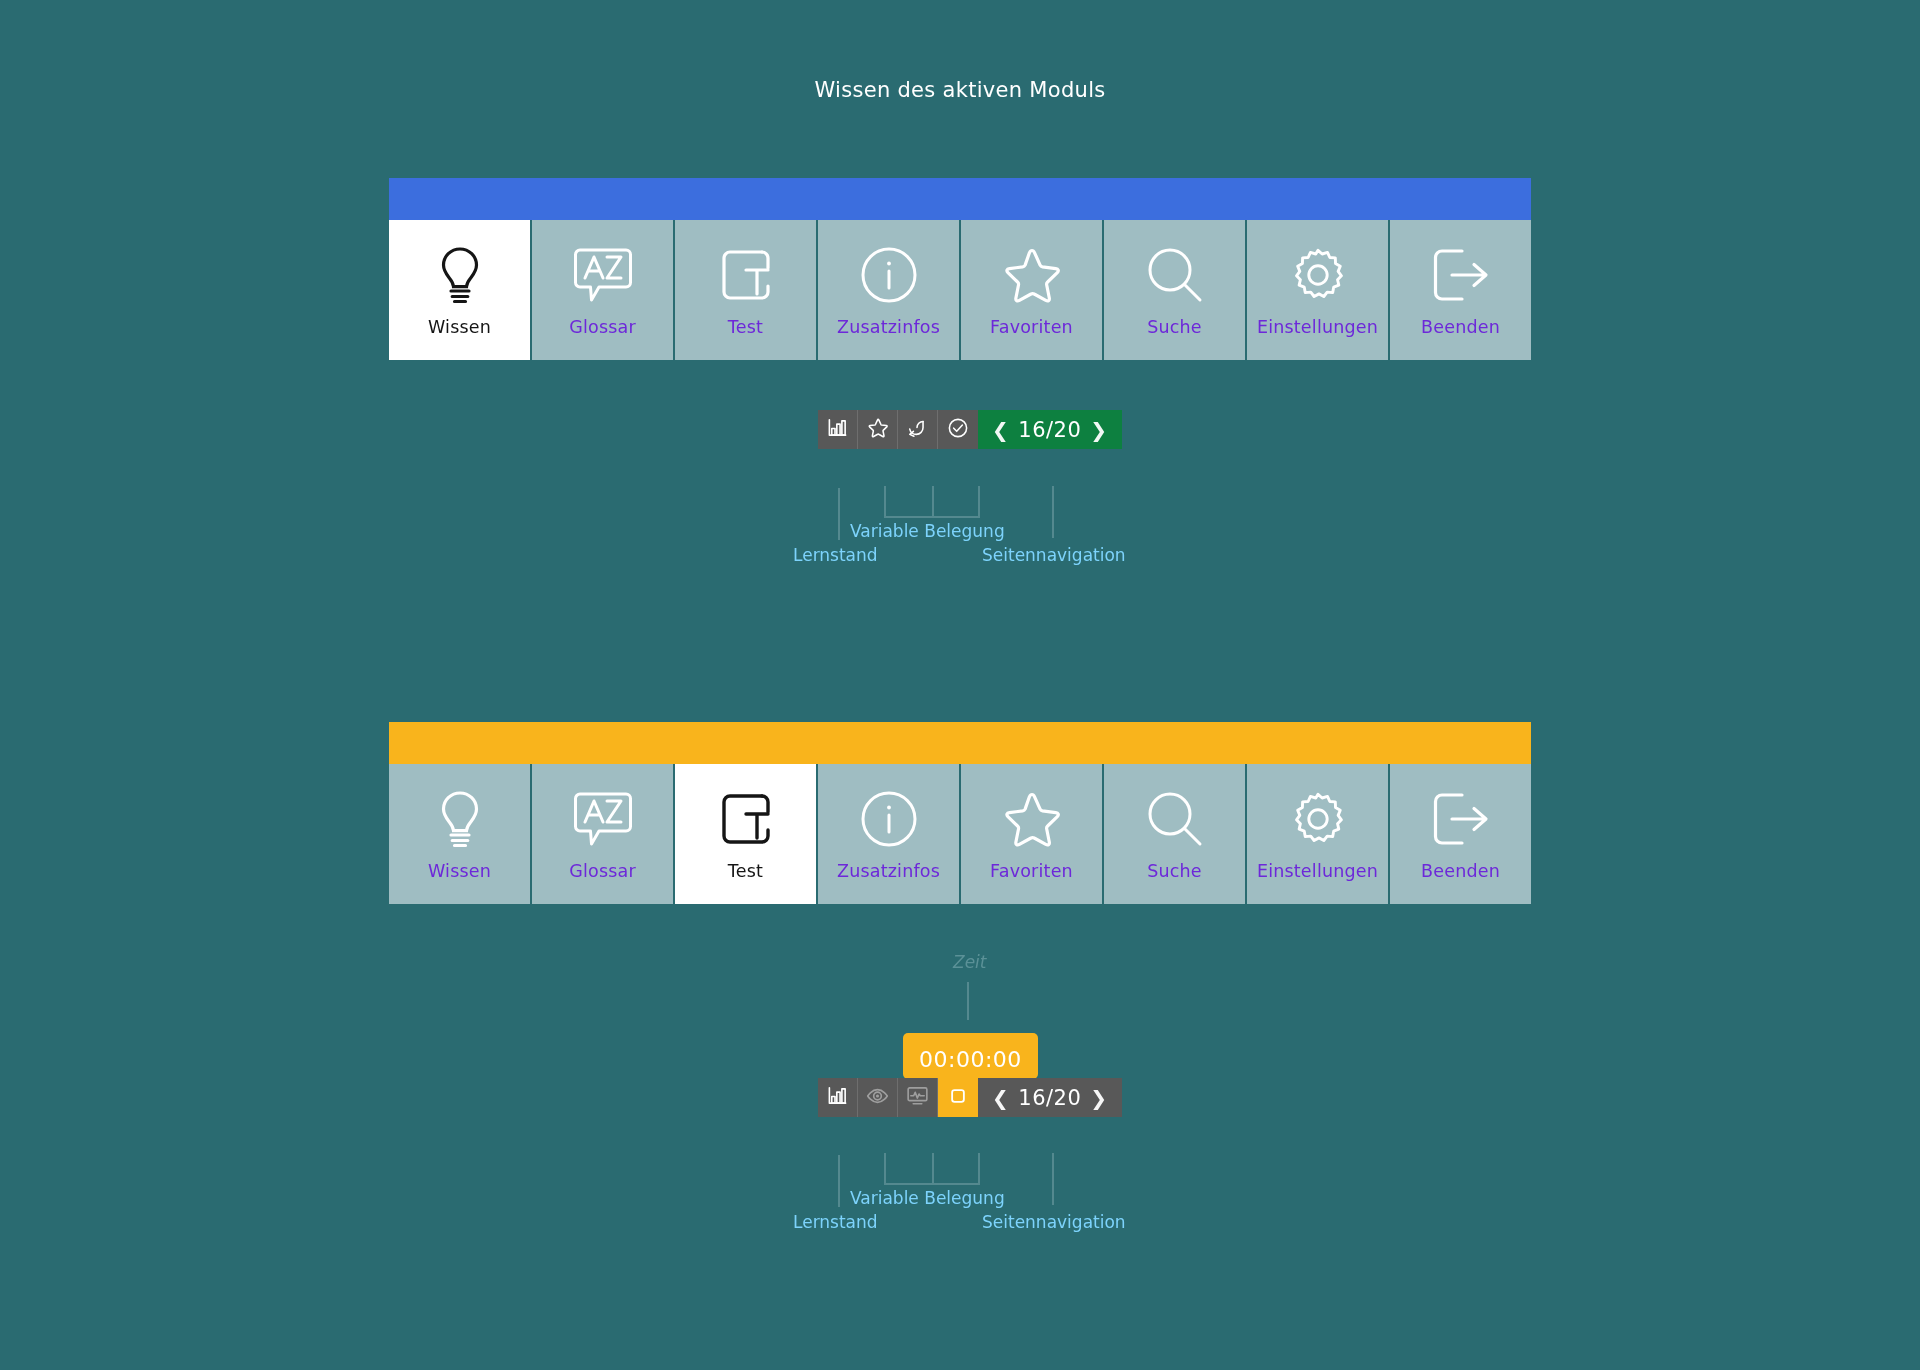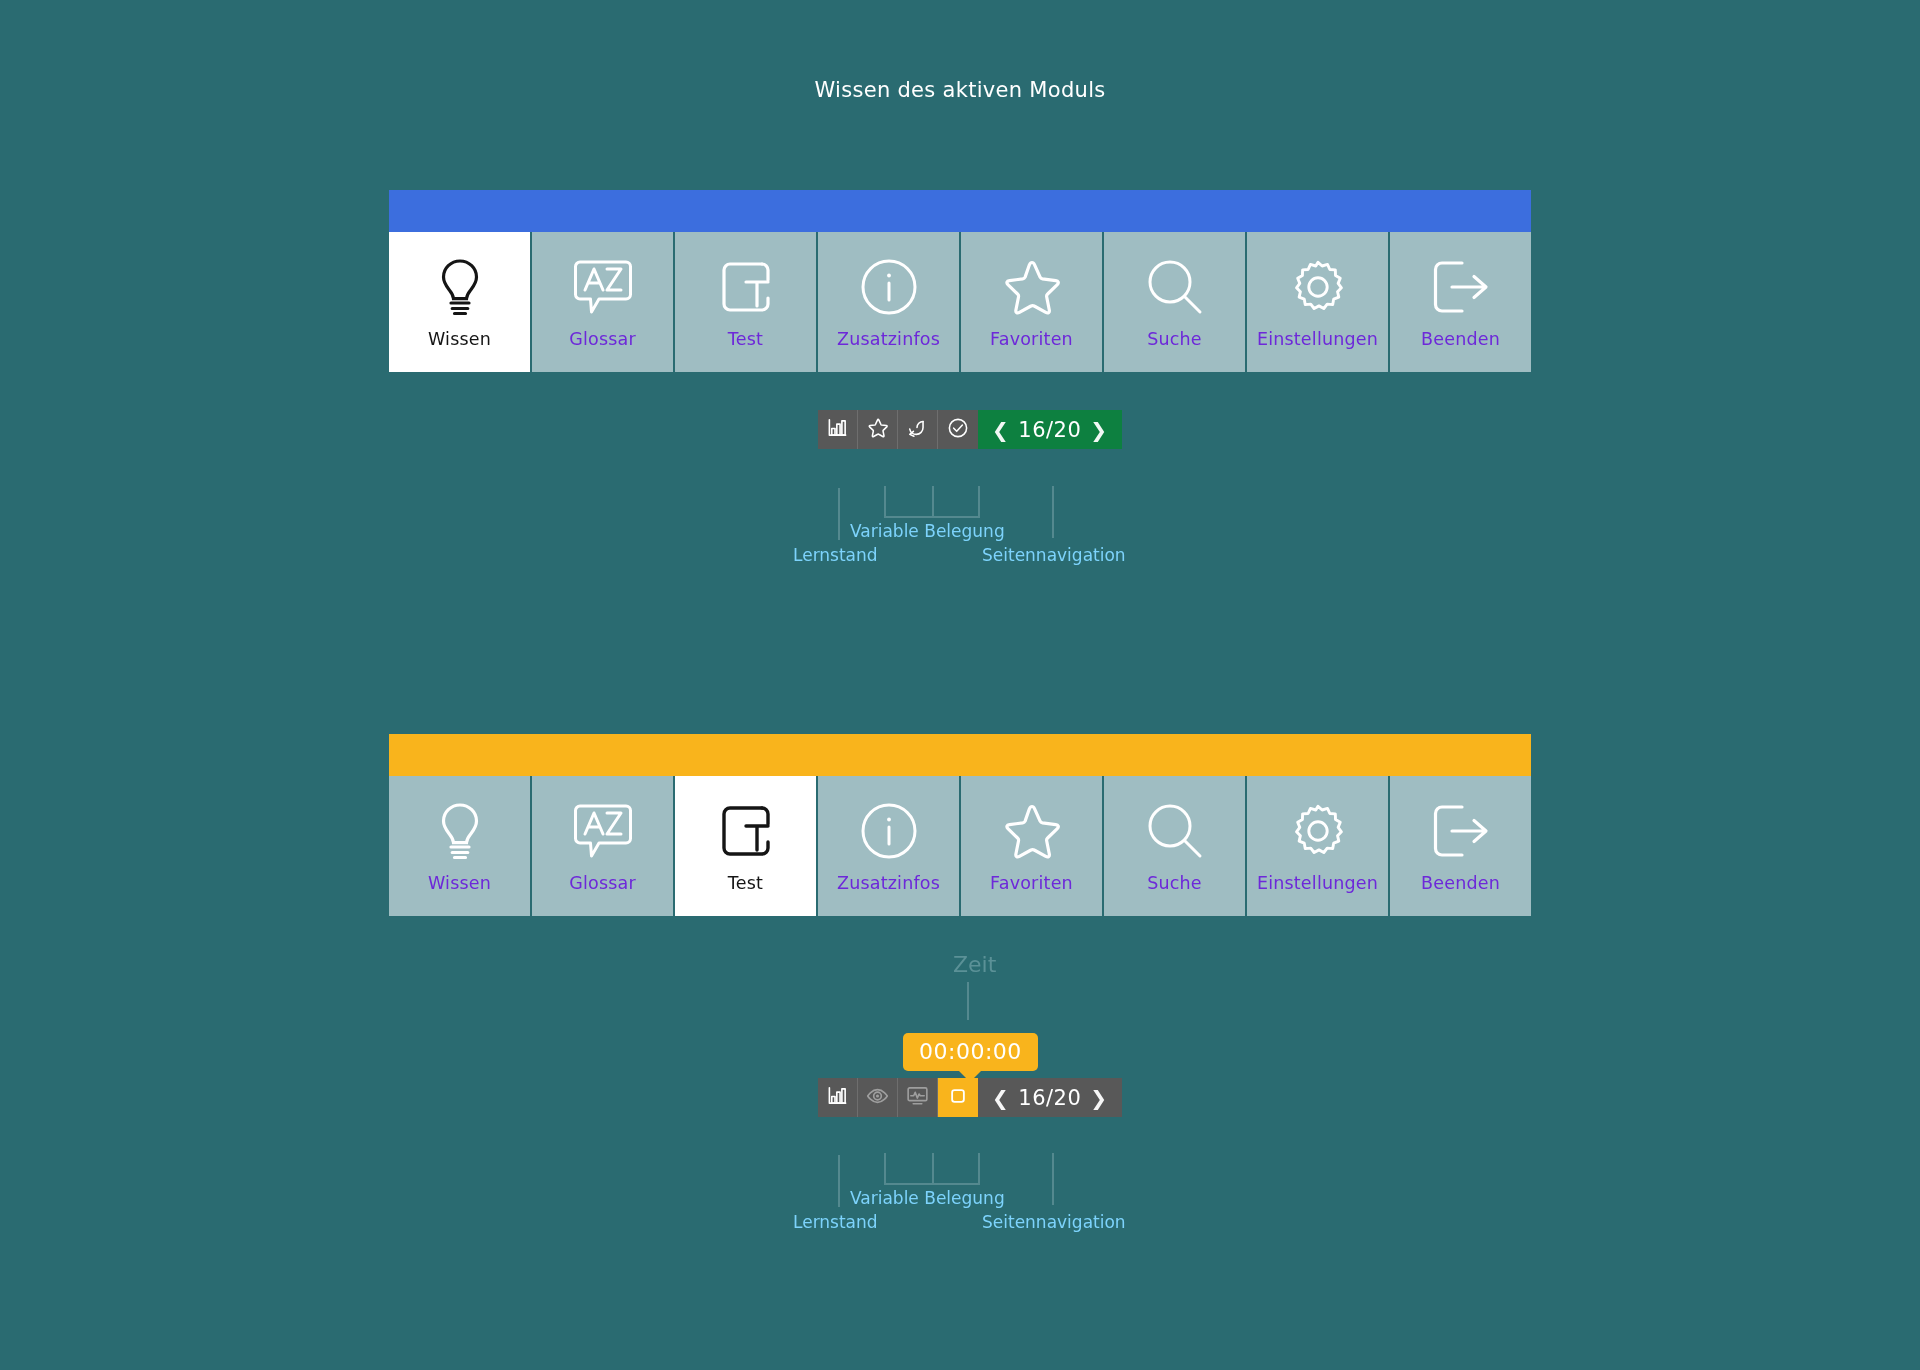--- a/index.html
+++ b/index.html
@@ -24,21 +24,20 @@
     font-size: 21px;
     letter-spacing: 0.3px;
     font-family: "DejaVu Sans", sans-serif;
   }
 
   
   .nav-block {
     position: absolute;
     left: 389px;
     width: 1142px;
-    margin-top: 12px;
   }
   .nav-block.block-a { top: 178px; }
   .nav-block.block-b { top: 722px; }
 
   .accent-bar {
     height: 42px;
     width: 100%;
   }
 
   .nav-row {
@@ -122,21 +121,21 @@
   .tb-pager.green { background: #0d8040; }
   .tb-pager.gray  { background: #585858; }
   .chev { font-size: 20px; line-height: 1; opacity: 0.95; }
 
   
   .tooltip {
     position: absolute;
     background: #f9b41c;
     color: #ffffff;
     font-size: 22px;
-    padding: 6px 16px 7px;
+    padding: 14px 16px 7px;
     border-radius: 5px;
     letter-spacing: 0.5px;
   }
   .tooltip::after {
     content: "";
     position: absolute;
     left: 50%;
     bottom: -11px;
     transform: translateX(-50%);
     border-left: 12px solid transparent;
@@ -169,21 +168,22 @@
     top: 0;
     left: 50%;
     width: 2px;
     height: 100%;
     background: #54898f;
   }
 
   .zeit-label {
     position: absolute;
     color: #5b9197;
-    font-size: 22px;
+    font-size: 17px;
+    font-style: italic;
   }
   .zeit-line {
     position: absolute;
     width: 2px;
     background: #54898f;
   }
 </style>
 </head>
 <body>
 

